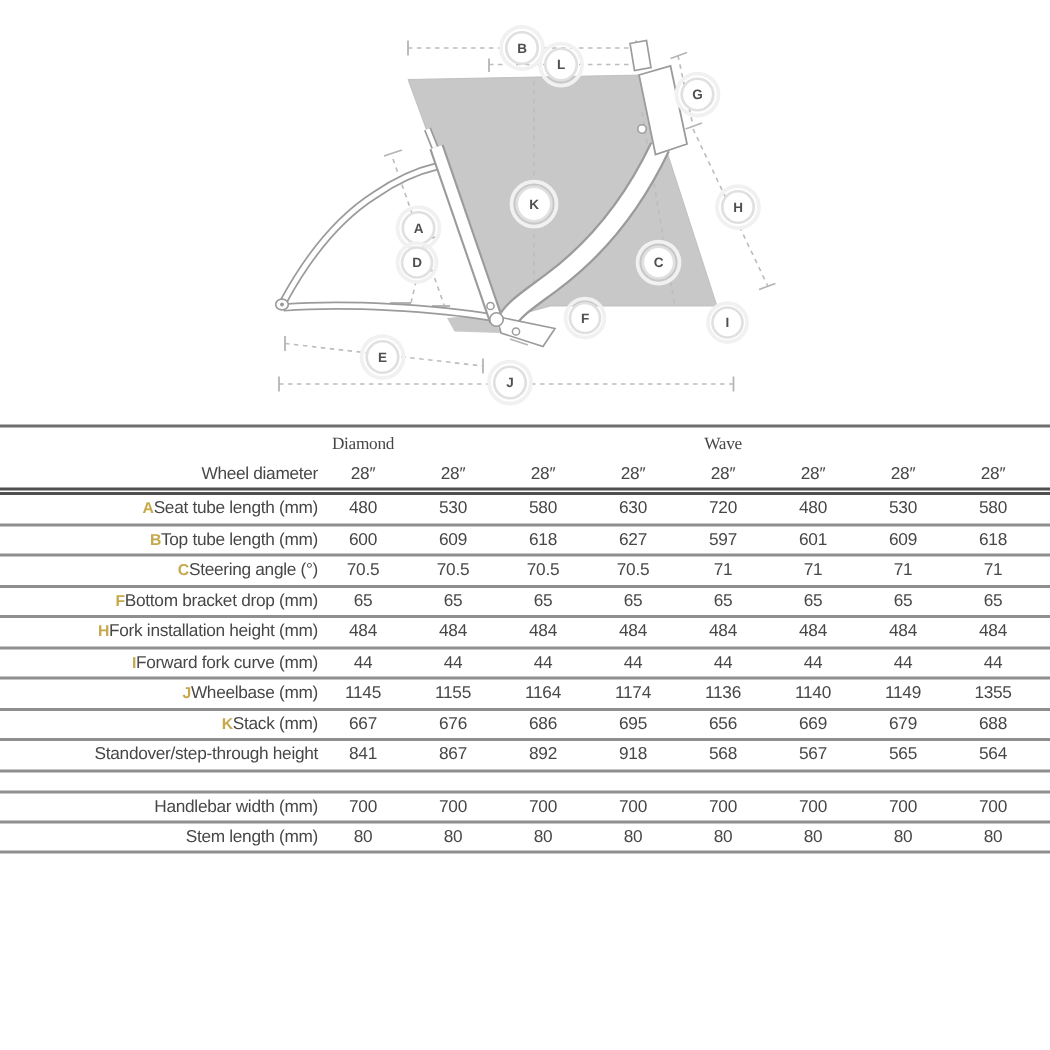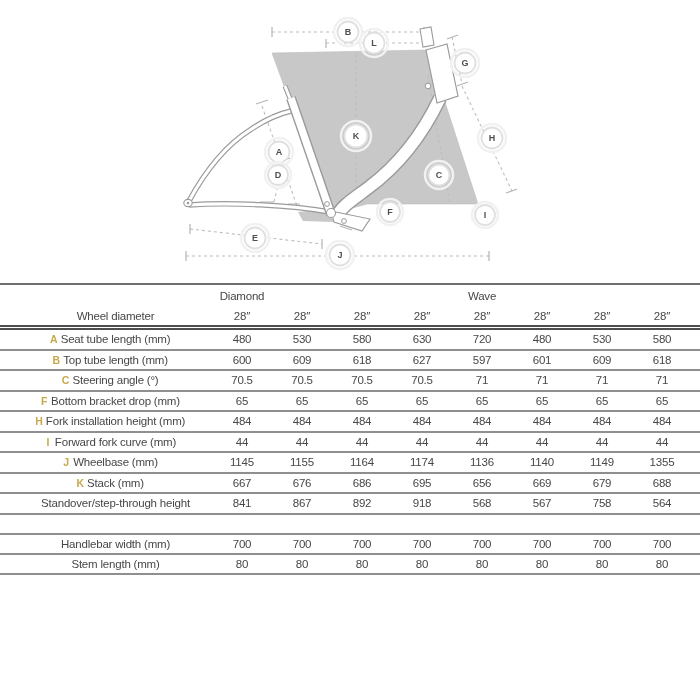--- a/index.html
+++ b/index.html
@@ -9,27 +9,27 @@
     color:#474747;position:relative;overflow:hidden;
   }
   #diagram{display:block;width:700px;height:283px;}
   
   table{border-collapse:collapse;table-layout:fixed;width:700px;}
   col.c-label{width:212px;}
   col.c-val{width:60px;}
   col.c-spacer{width:8px;}
   td,th{padding:0;font-size:11.5px;font-weight:normal;letter-spacing:-0.2px;vertical-align:middle;}
   .val{text-align:center;}
-  .label-cell{text-align:center;padding-left:5px;white-space:nowrap;}
+  .label-cell{text-align:right;padding-left:5px;white-space:nowrap;}
   .letter{display:inline-block;width:14px;font-weight:bold;font-size:10.5px;color:#c7a84b;}
   #geo-table{border-top:2px solid #6e6e6e;}
-  tr.group-row td, tr.group-row th{height:21px;border:none;}
+  tr.group-row td, tr.group-row th{height:21px;border:none;font-family:Liberation Serif, serif;}
   #wheel-body td, #wheel-body th{height:19px;border-bottom:5px double #4f4f4f;}
   #main-rows td, #main-rows th{height:18.5px;border-bottom:2px solid #8f8f8f;}
-  #extra-table{margin-top:18px;border-top:2px solid #8f8f8f;}
+  #extra-table{margin-top:12px;border-top:2px solid #8f8f8f;}
   #extra-rows td, #extra-rows th{height:18.3px;border-bottom:2px solid #8f8f8f;}
   
   .dim{stroke:#bdbdbd;stroke-width:1.1;fill:none;stroke-dasharray:3 3;}
   .tick{stroke:#b5b5b5;stroke-width:1.2;fill:none;}
   .tube-o{stroke:#9b9b9b;fill:none;}
   .tube-i{stroke:#ffffff;fill:none;}
   .badge-halo{fill:none;stroke:#f1f1f1;stroke-width:2.5;}
   .badge{fill:#ffffff;stroke:#e0e0e0;stroke-width:1.8;}
   .badge-letter{font-family:"Liberation Sans",sans-serif;font-size:9px;font-weight:bold;fill:#4f4f4f;text-anchor:middle;}
 </style>
@@ -294,21 +294,21 @@
         <td></td>
       </tr>
       <tr>
         <th class="label-cell"><span class="letter"></span><span>Standover/step-through height</span></th>
         <td class="val">841</td>
         <td class="val">867</td>
         <td class="val">892</td>
         <td class="val">918</td>
         <td class="val">568</td>
         <td class="val">567</td>
-        <td class="val">758</td>
+        <td class="val">565</td>
         <td class="val">564</td>
         <td></td>
       </tr>
     </tbody>
 </table>
 
 <table id="extra-table">
   <colgroup>
     <col class="c-label">
       <col class="c-val">

